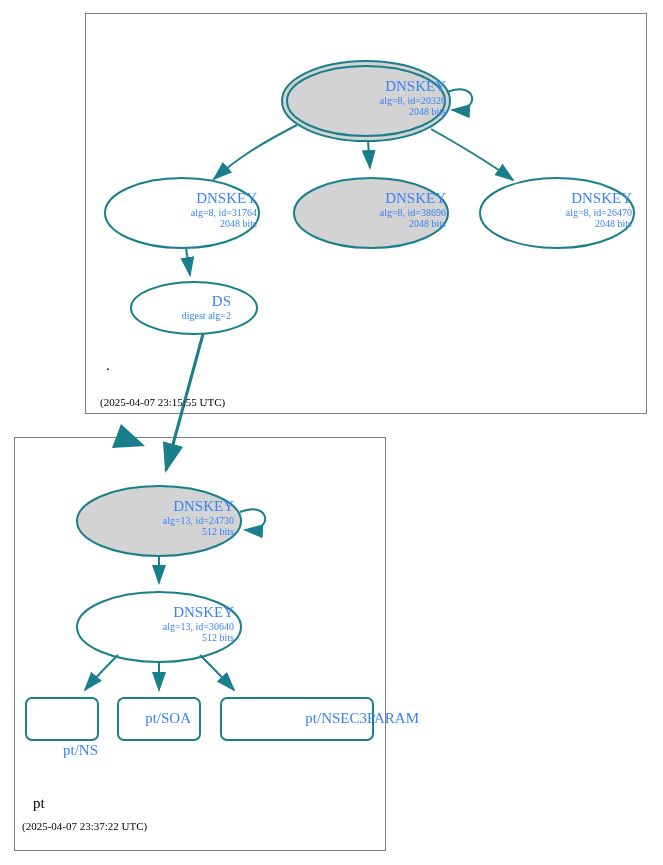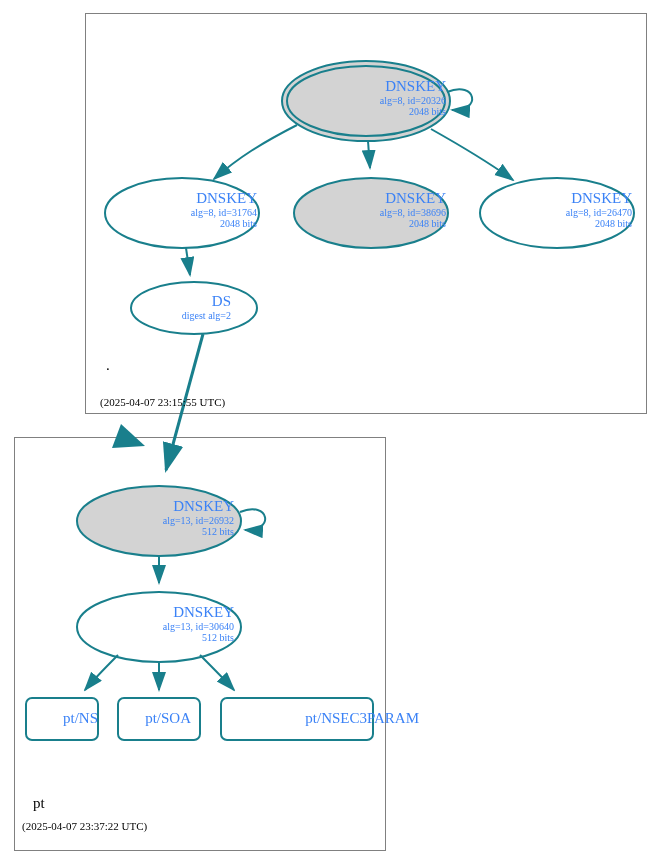--- a/index.html
+++ b/index.html
@@ -158,31 +158,31 @@
   <div class="node-sub">2048 bits</div>
 </div>
 
 <div class="node-label" style="left:134px; top:293px; width:97px;">
   <div class="node-title">DS</div>
   <div class="node-sub">digest alg=2</div>
 </div>
 
 <div class="node-label" style="left:84px; top:498px; width:150px;">
   <div class="node-title">DNSKEY</div>
-  <div class="node-sub">alg=13, id=26932</div>
+  <div class="node-sub">alg=13, id=24730</div>
   <div class="node-sub">512 bits</div>
 </div>
 
 <div class="node-label" style="left:84px; top:604px; width:150px;">
   <div class="node-title">DNSKEY</div>
   <div class="node-sub">alg=13, id=30640</div>
   <div class="node-sub">512 bits</div>
 </div>
 
-<div class="node-label node-title" style="left:26px; top:710px; width:72px;">pt/NS</div>
+<div class="node-label node-title" style="left:26px; top:742px; width:72px;">pt/NS</div>
 <div class="node-label node-title" style="left:118px; top:710px; width:73px;">pt/SOA</div>
 <div class="node-label node-title" style="left:221px; top:710px; width:152px;padding-left:46px;">pt/NSEC3PARAM</div>
 
 <div class="zone-name" style="left:106px; top:357px;">.</div>
 <div class="zone-time" style="left:100px; top:382px;margin-top:14px;">(2025-04-07 23:15:55 UTC)</div>
 
 <div class="zone-name" style="left:33px; top:795px;">pt</div>
 <div class="zone-time" style="left:22px; top:820px;">(2025-04-07 23:37:22 UTC)</div>
 
 </body></html>

